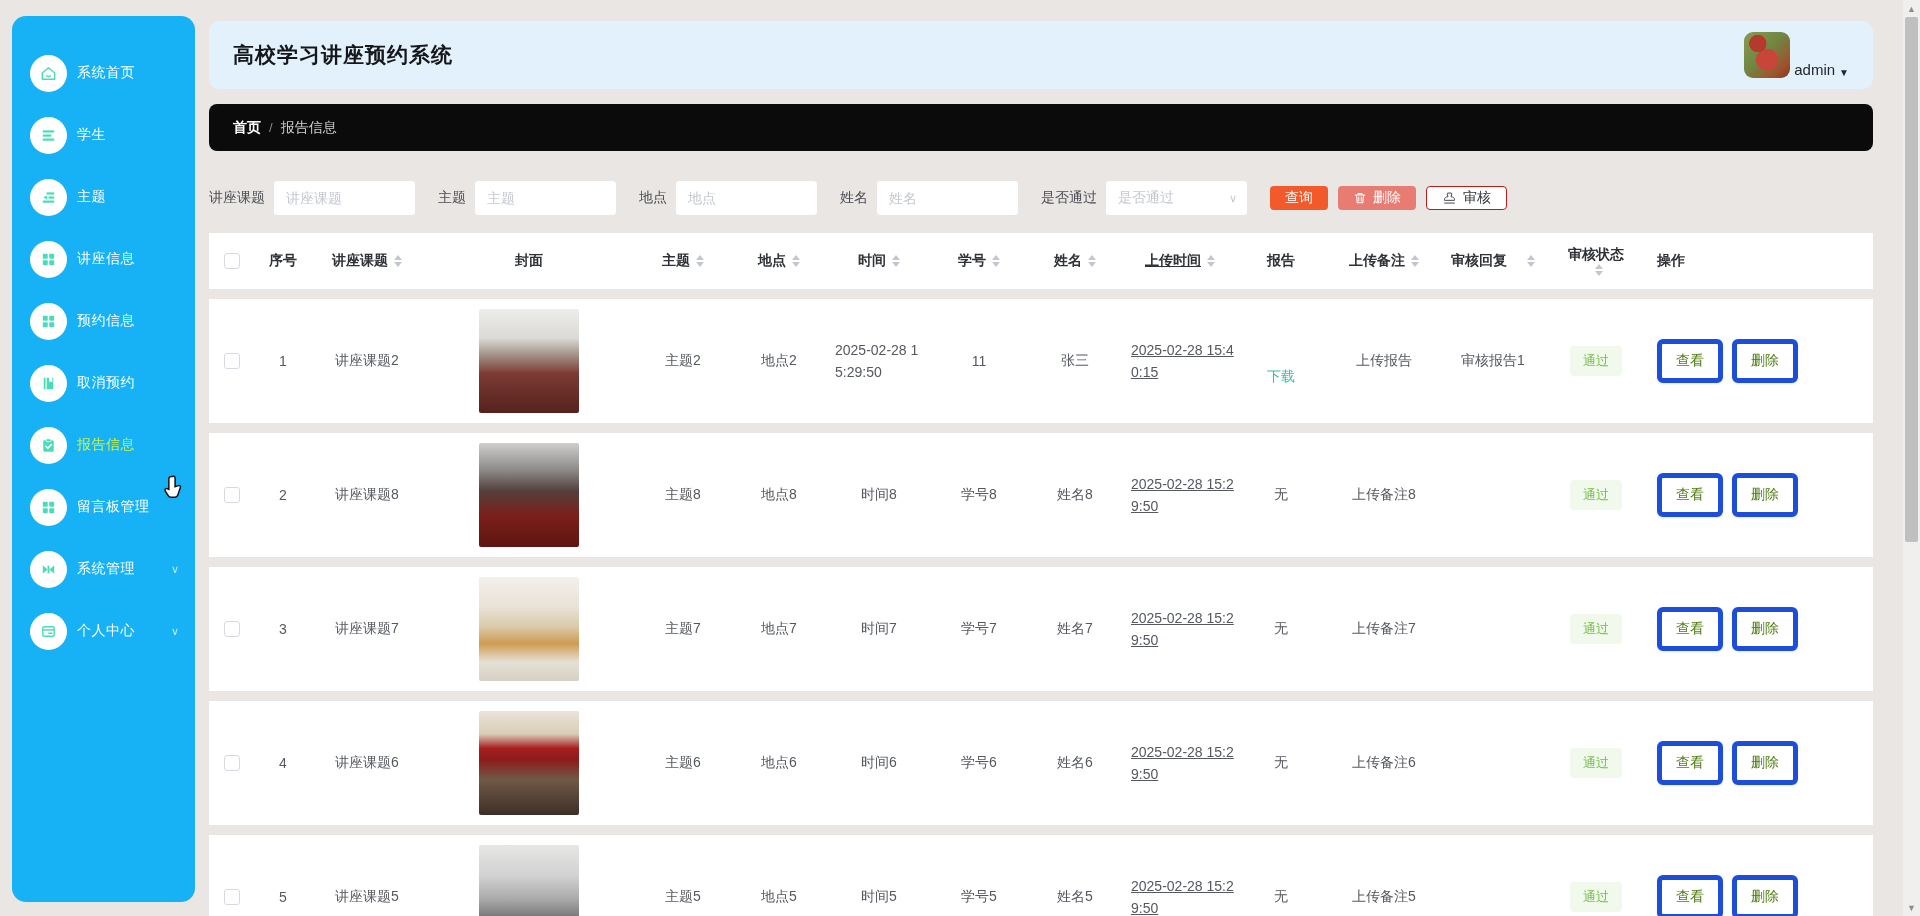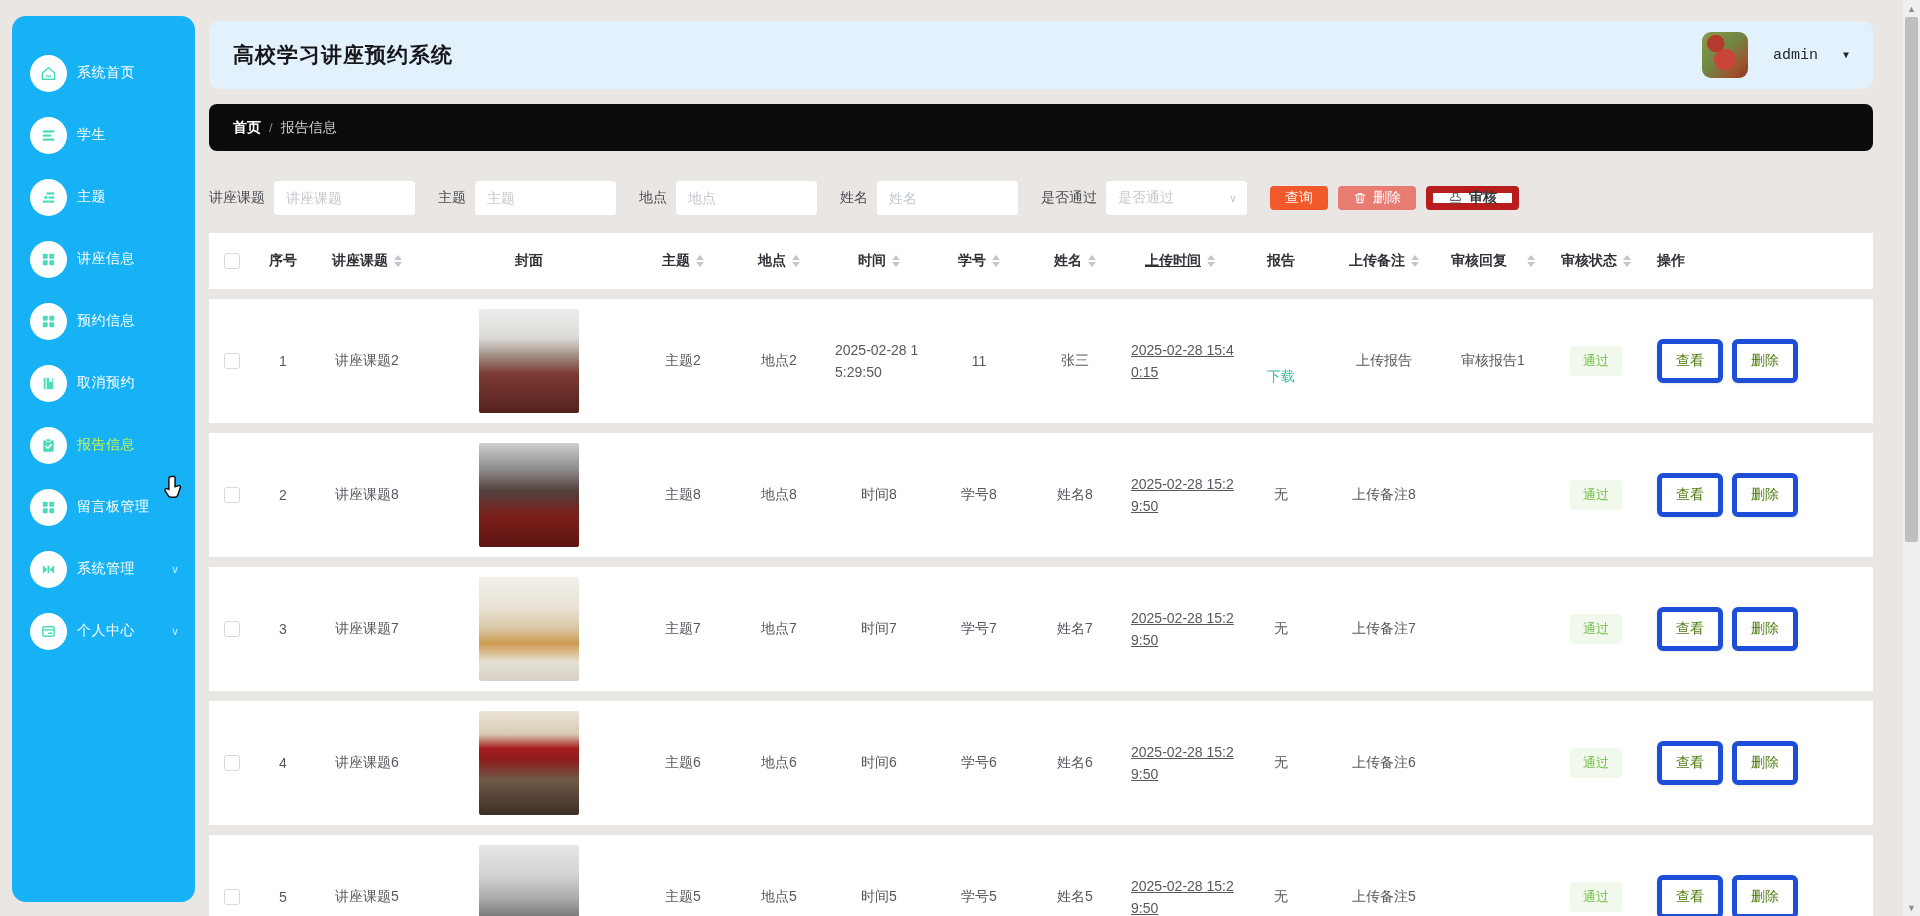--- a/index.html
+++ b/index.html
@@ -10,21 +10,21 @@
   .side-item { display:flex; align-items:center; height:62px; padding-left:18px; cursor:pointer; position:relative; }
   .icon-circle { width:37px; height:37px; background:#fff; border-radius:50%; display:flex; align-items:center; justify-content:center; flex:0 0 37px; }
   .side-label { color:#fff; font-size:14px; margin-left:10px; letter-spacing:.5px; }
   .side-item.active .side-label { color:#c9f44f; }
   .side-chevron { color:#b9ecfb; font-size:11px; position:absolute; right:16px; top:50%; transform:translateY(-50%); }
 
   
   .main { position:absolute; left:209px; top:0; width:1664px; }
   .header-card { margin-top:21px; height:68px; background:#e3f1fc; border-radius:10px; display:flex; align-items:center; justify-content:space-between; padding:0 16px 0 24px; }
   .page-title { font-size:21px; font-weight:bold; color:#15171a; letter-spacing:1px; }
-  .user-box { display:flex; align-items:center; gap:25px; padding-right:8px; cursor:pointer;font-family:Liberation Mono, monospace; }
+  .user-box { display:flex; align-items:flex-end; gap:4px; padding-right:8px; cursor:pointer; }
   .avatar { width:46px; height:46px; border-radius:9px; background:
       radial-gradient(circle at 30% 25%, #b43a2e 0 18%, transparent 19%),
       radial-gradient(circle at 50% 60%, #c8453a 0 30%, transparent 31%),
       linear-gradient(135deg,#8a9a4e 0%,#6f8742 45%,#a0522d 80%,#7a3b23 100%); }
   .user-name { font-size:15px; color:#23272d; }
   .user-caret { font-size:10px; color:#23272d; }
 
   .breadcrumb { margin-top:15px; height:47px; background:#0b0b0b; border-radius:8px; display:flex; align-items:center; padding-left:24px; gap:8px; }
   .bc-home { color:#fff; font-size:14px; font-weight:bold; cursor:pointer; }
   .bc-sep { color:#8a8a8a; font-size:13px; }
@@ -34,32 +34,32 @@
   .filter-bar { margin-top:29px; display:flex; align-items:center; }
   .f-label { font-size:14px; color:#4a4d53; margin-right:8px; white-space:nowrap; }
   .f-input { width:143px; height:36px; border:1px solid #e6e6e6; border-radius:4px; background:#fff; padding:0 12px; font-size:14px; color:#333; outline:none; margin-right:22px; font-family:inherit; }
   .f-input::placeholder { color:#c4c8cf; }
   .f-select { width:143px; height:36px; border:1px solid #e6e6e6; border-radius:4px; background:#fff; display:flex; align-items:center; justify-content:space-between; padding:0 10px 0 12px; margin-right:22px; cursor:pointer; }
   .f-select .ph { font-size:14px; color:#c4c8cf; }
   .f-select .chev { color:#c4c8cf; font-size:11px; }
   .btn { height:24px; border:none; border-radius:4px; font-size:14px; display:inline-flex; align-items:center; gap:6px; padding:0 15px; cursor:pointer; font-family:inherit; }
   .btn-query { background:#f2592b; color:#fff; margin-right:10px; }
   .btn-del { background:#e97c72; color:#fff; margin-right:10px; }
-  .btn-audit { background:#fff; color:#33363b; border:7px solid #b91c1c;font-weight:bold; }
+  .btn-audit { background:#fff; color:#33363b; border:1px solid #b91c1c; }
 
   
   .table { margin-top:17px; }
   .trow { display:flex; align-items:center; background:#fff; }
   .thead { height:56px; font-weight:bold; color:#2f3237; font-size:14px; }
   .tbody-row { min-height:124px; margin-top:10px; color:#55585f; font-size:14px; }
   .cell { display:flex; align-items:center; justify-content:center; text-align:center; padding:4px 2px; }
   .c-check{width:46px;} .c-seq{width:56px;} .c-title{width:112px;} .c-cover{width:212px;}
   .c-topic{width:96px;} .c-place{width:96px;} .c-time{width:104px;} .c-sno{width:96px;}
   .c-name{width:96px;} .c-uptime{width:114px;text-decoration:underline;} .c-report{width:88px;} .c-remark{width:118px;}
-  .c-reply{width:100px;gap:14px;} .c-status{width:106px;} .c-op{flex:1; justify-content:flex-start; padding-left:8px;}
+  .c-reply{width:100px;gap:14px;} .c-status{width:106px;flex-direction:column;} .c-op{flex:1; justify-content:flex-start; padding-left:8px;}
   .sort { display:inline-flex; flex-direction:column; gap:2px; margin-left:6px; vertical-align:middle; }
   .sort i { display:block; width:0; height:0; border-left:4px solid transparent; border-right:4px solid transparent; }
   .sort .up { border-bottom:5px solid #c3c7cd; }
   .sort .dn { border-top:5px solid #c3c7cd; }
   .checkbox { width:16px; height:16px; border:1px solid #d6d9df; border-radius:3px; background:#fff; cursor:pointer; }
   .wrapnum { display:inline-block; width:100%; text-align:left; word-break:break-all; line-height:22px; padding-left:6px; }
   .cover { width:100px; height:104px; border-radius:2px; }
   .cover-1 { background:linear-gradient(180deg,#ededeb 0%,#dcdad6 28%,#a39388 44%,#7c3b34 62%,#56211d 100%); }
   .cover-2 { background:linear-gradient(180deg,#cfcecc 0%,#8d8a88 26%,#53403d 46%,#7c1f1a 70%,#5e1512 100%); }
   .cover-3 { background:linear-gradient(180deg,#f3f0ea 0%,#e9e3d7 28%,#d9caa9 48%,#cf9b52 64%,#e6e1d6 82%,#d6d0c4 100%); }

